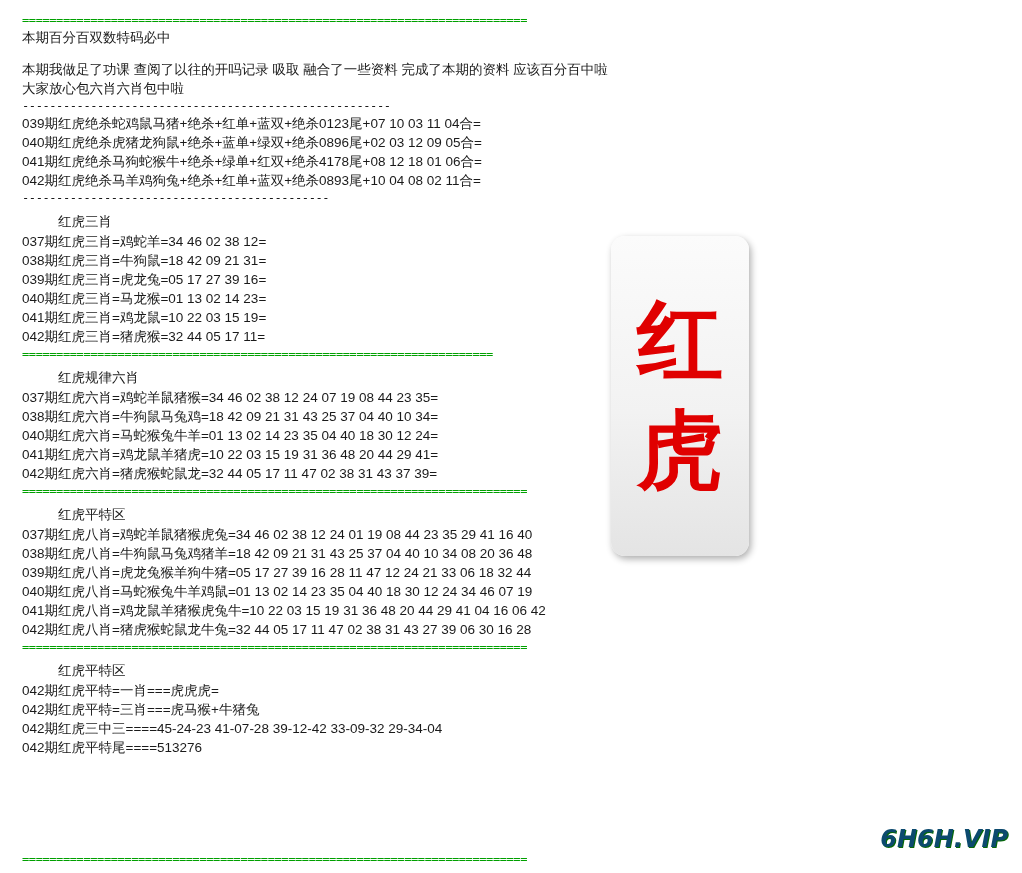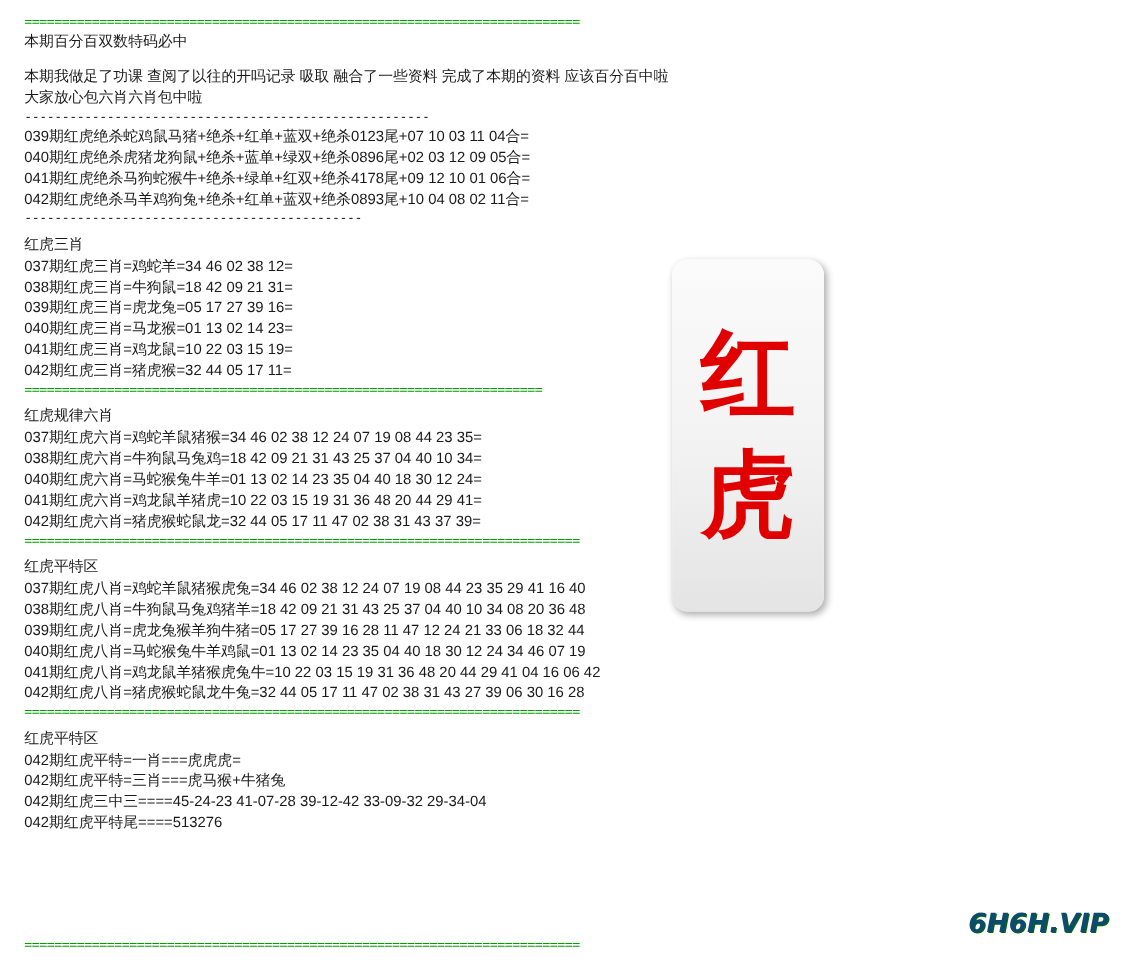--- a/index.html
+++ b/index.html
@@ -55,20 +55,21 @@
     height: 13px;
   }
   .gap-small {
     height: 6px;
   }
   .heading {
     font-size: 13.5px;
     line-height: 20px;
     color: #1a1a1a;
     white-space: pre;
+    margin-left: 36px;
   }
   .card {
     position: absolute;
     left: 611px;
     top: 236px;
     width: 138px;
     height: 320px;
     background: linear-gradient(180deg, #fbfbfb 0%, #f2f2f2 55%, #e4e4e4 100%);
     border-radius: 14px;
     box-shadow: 2px 3px 7px rgba(0,0,0,0.32);
@@ -127,21 +128,21 @@
 
     <div class="blank"></div>
 
     <div class="line">本期我做足了功课 查阅了以往的开吗记录 吸取 融合了一些资料 完成了本期的资料 应该百分百中啦</div>
     <div class="line">大家放心包六肖六肖包中啦</div>
 
     <div class="sep-dash">------------------------------------------------------</div>
 
     <div class="line">039期红虎绝杀蛇鸡鼠马猪+绝杀+红单+蓝双+绝杀0123尾+07 10 03 11 04合=</div>
     <div class="line">040期红虎绝杀虎猪龙狗鼠+绝杀+蓝单+绿双+绝杀0896尾+02 03 12 09 05合=</div>
-    <div class="line">041期红虎绝杀马狗蛇猴牛+绝杀+绿单+红双+绝杀4178尾+09 12 10 01 06合=</div>
+    <div class="line">041期红虎绝杀马狗蛇猴牛+绝杀+绿单+红双+绝杀4178尾+08 12 18 01 06合=</div>
     <div class="line">042期红虎绝杀马羊鸡狗兔+绝杀+红单+蓝双+绝杀0893尾+10 04 08 02 11合=</div>
 
     <div class="sep-dash">---------------------------------------------</div>
 
     <div class="gap-small"></div>
 
     <div class="heading">红虎三肖</div>
     <div class="line">037期红虎三肖=鸡蛇羊=34 46 02 38 12=</div>
     <div class="line">038期红虎三肖=牛狗鼠=18 42 09 21 31=</div>
     <div class="line">039期红虎三肖=虎龙兔=05 17 27 39 16=</div>
@@ -158,21 +159,21 @@
     <div class="line">038期红虎六肖=牛狗鼠马兔鸡=18 42 09 21 31 43 25 37 04 40 10 34=</div>
     <div class="line">040期红虎六肖=马蛇猴兔牛羊=01 13 02 14 23 35 04 40 18 30 12 24=</div>
     <div class="line">041期红虎六肖=鸡龙鼠羊猪虎=10 22 03 15 19 31 36 48 20 44 29 41=</div>
     <div class="line">042期红虎六肖=猪虎猴蛇鼠龙=32 44 05 17 11 47 02 38 31 43 37 39=</div>
 
     <div class="sep">==========================================================================</div>
 
     <div class="gap-small"></div>
 
     <div class="heading">红虎平特区</div>
-    <div class="line">037期红虎八肖=鸡蛇羊鼠猪猴虎兔=34 46 02 38 12 24 07 19 08 44 23 35 29 41 16 40</div>
+    <div class="line">037期红虎八肖=鸡蛇羊鼠猪猴虎兔=34 46 02 38 12 24 01 19 08 44 23 35 29 41 16 40</div>
     <div class="line">038期红虎八肖=牛狗鼠马兔鸡猪羊=18 42 09 21 31 43 25 37 04 40 10 34 08 20 36 48</div>
     <div class="line">039期红虎八肖=虎龙兔猴羊狗牛猪=05 17 27 39 16 28 11 47 12 24 21 33 06 18 32 44</div>
     <div class="line">040期红虎八肖=马蛇猴兔牛羊鸡鼠=01 13 02 14 23 35 04 40 18 30 12 24 34 46 07 19</div>
     <div class="line">041期红虎八肖=鸡龙鼠羊猪猴虎兔牛=10 22 03 15 19 31 36 48 20 44 29 41 04 16 06 42</div>
     <div class="line">042期红虎八肖=猪虎猴蛇鼠龙牛兔=32 44 05 17 11 47 02 38 31 43 27 39 06 30 16 28</div>
 
     <div class="sep">==========================================================================</div>
 
     <div class="gap-small"></div>
 

